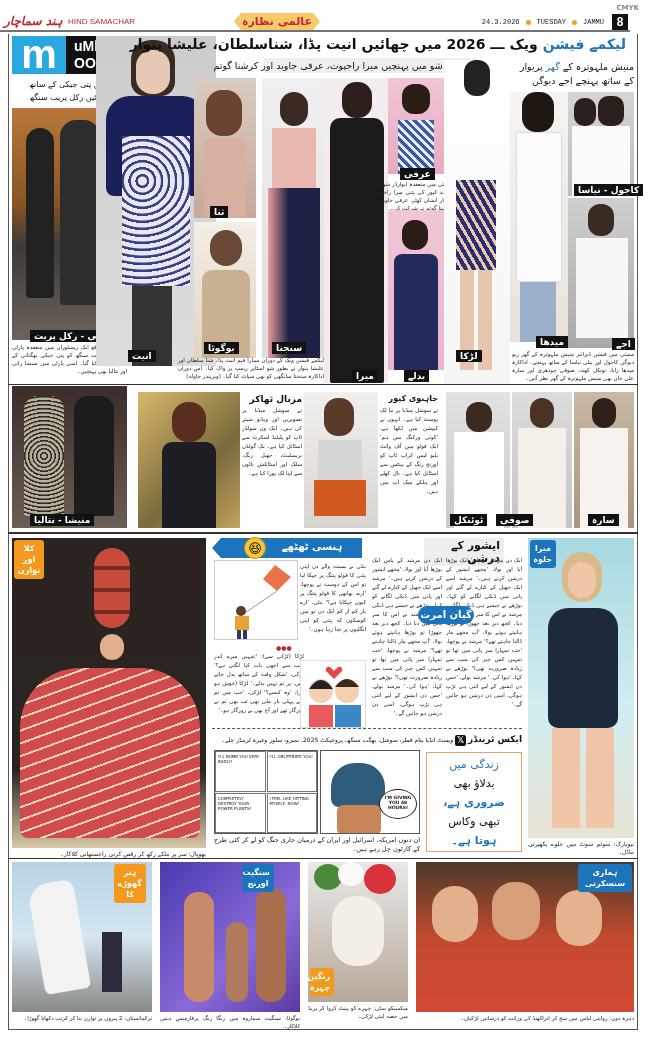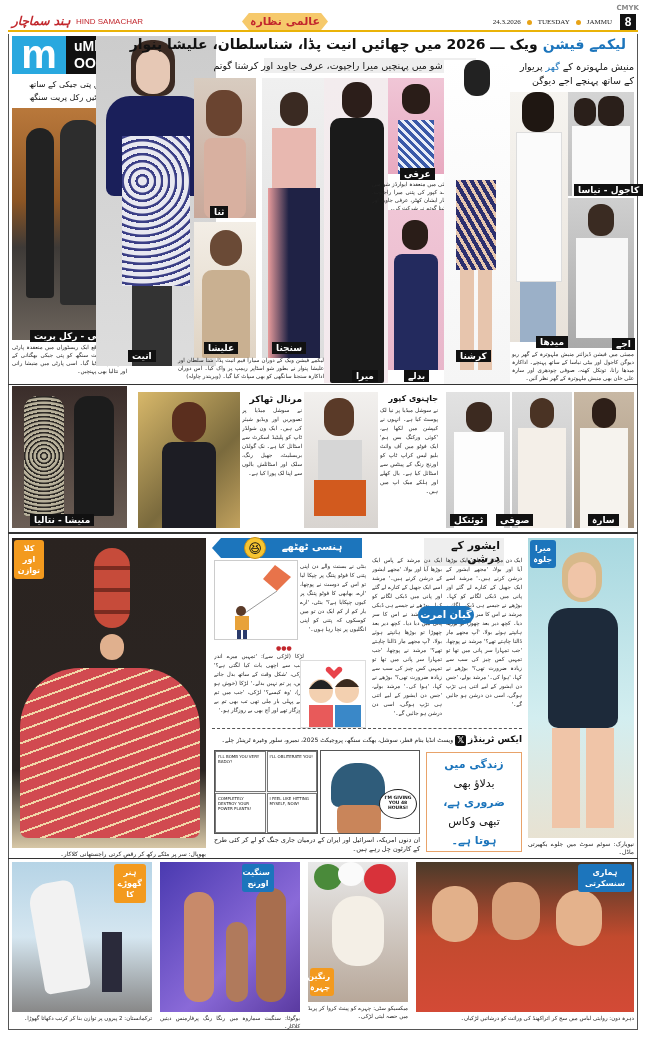--- a/index.html
+++ b/index.html
@@ -1,24 +1,24 @@
 <!DOCTYPE html>
 <html><head>
 <meta charset="utf-8">
 <style>
 *{box-sizing:border-box;margin:0;padding:0}
 body{width:649px;height:1043px;background:#fff;font-family:"DejaVu Sans",sans-serif;position:relative;overflow:hidden;color:#111}
 .abs{position:absolute}
 .urdu{direction:rtl;font-family:"DejaVu Sans",sans-serif}
 .cmyk{position:absolute;right:10px;top:4px;font-size:7px;font-weight:bold;color:#888}
-.header{position:absolute;left:8px;top:12px;width:630px;height:20px;border-bottom:2px solid #eab308;}
+.header{position:absolute;left:0;top:12px;width:630px;height:20px;border-bottom:2px solid #737373;}
 .logo-urdu{position:absolute;left:4px;top:2px;font-size:12px;font-weight:bold;color:#c2272d;font-style:italic}
 .logo-en{position:absolute;left:68px;top:5px;font-size:8px;font-weight:normal;color:#c2272d;font-family:"Liberation Sans",sans-serif}
 .section-tag{position:absolute;left:234px;top:1px;width:86px;height:17px;background:#f6c96b;color:#c2272d;font-size:11px;font-weight:bold;text-align:center;line-height:17px;clip-path:polygon(8% 0,92% 0,100% 50%,92% 100%,8% 100%,0 50%)}
-.meta{position:absolute;right:26px;top:6px;font-size:7px;font-family:Liberation Serif, serif;color:#222;display:flex;gap:6px;align-items:center}
+.meta{position:absolute;right:26px;top:6px;font-size:7px;font-family:Liberation Mono, monospace;color:#222;display:flex;gap:6px;align-items:center}
 .dot{width:5px;height:5px;border-radius:50%;background:#e8a317;display:inline-block}
 .pageno{position:absolute;right:2px;top:2px;width:16px;height:16px;background:#111;color:#fff;font-size:12px;font-weight:bold;text-align:center;line-height:16px;font-family:"Liberation Sans",sans-serif}
 .photo{position:absolute;overflow:hidden}
 .label{position:absolute;background:#111;color:#fff;font-size:9px;font-weight:bold;padding:1px 4px;direction:rtl}
 .cap{position:absolute;font-size:5.5px;line-height:8px;direction:rtl;text-align:justify;color:#222}
 .tag-or{position:absolute;background:#f39a1e;color:#fff;font-size:8px;font-weight:bold;padding:3px 4px;border-radius:3px;line-height:11px;text-align:center;direction:rtl}
 .tag-bl{position:absolute;background:#1c75bc;color:#fff;font-size:8px;font-weight:bold;padding:3px 4px;border-radius:3px;line-height:11px;text-align:center;direction:rtl}
 .hl1{position:absolute;font-size:14px;font-weight:bold;direction:rtl;white-space:nowrap}
 .hl2{position:absolute;font-size:10.5px;direction:rtl;white-space:nowrap;background:#eee;padding:2px 4px}
 .col-text{position:absolute;font-size:5.5px;line-height:9px;direction:rtl;text-align:justify;color:#222;overflow:hidden}
@@ -79,21 +79,21 @@
 
 <div class="photo" style="left:194px;top:78px;width:62px;height:140px;background:linear-gradient(180deg,#d8ccc0,#c8a89a)">
   <div class="abs" style="left:12px;top:12px;width:36px;height:46px;background:#6a4430;border-radius:16px"></div>
   <div class="abs" style="left:10px;top:60px;width:42px;height:80px;background:#d8b0a0;border-radius:8px"></div>
 </div>
 <div class="label" style="left:210px;top:206px">ثنا</div>
 <div class="photo" style="left:194px;top:222px;width:62px;height:136px;background:linear-gradient(180deg,#f3eee6,#e0d4c4)">
   <div class="abs" style="left:16px;top:8px;width:32px;height:36px;background:#6a4a36;border-radius:16px"></div>
   <div class="abs" style="left:8px;top:48px;width:48px;height:88px;background:#c9b091;border-radius:10px 10px 2px 2px"></div>
 </div>
-<div class="label" style="left:204px;top:342px">علیشا</div>
+<div class="label" style="left:204px;top:342px">بوگوٹا</div>
 
 <div class="hl1 urdu" style="left:176px;top:36px;width:450px;">
   <span style="color:#1c75bc">لیکمے فیشن</span>
   <span>ویک ـــ 2026 میں چھائیں انیت پڈا، شناسلطان، علیشا پنوار</span>
 </div>
 <div class="hl2 urdu" style="left:264px;top:58px;width:212px;text-align:right;font-size:9.5px">ایوارڈز شو میں پہنچیں میرا راجپوت، عرفی جاوید اور کرشنا گوتم</div>
 
 <div class="photo" style="left:262px;top:78px;width:62px;height:280px;background:linear-gradient(180deg,#f0f0f0,#ddd)">
   <div class="abs" style="left:18px;top:14px;width:28px;height:34px;background:#3a2a22;border-radius:14px"></div>
   <div class="abs" style="left:10px;top:50px;width:44px;height:60px;background:#e8b8b0"></div>
@@ -118,21 +118,21 @@
   <div class="abs" style="left:6px;top:44px;width:44px;height:116px;background:#232a5e;border-radius:8px 8px 0 0"></div>
 </div>
 <div class="label" style="left:404px;top:370px">بدلے</div>
 
 <div class="photo" style="left:444px;top:60px;width:66px;height:325px;background:linear-gradient(180deg,#fff,#f5f5f5)">
   <div class="abs" style="left:20px;top:0;width:26px;height:36px;background:#222;border-radius:12px"></div>
   <div class="abs" style="left:12px;top:120px;width:40px;height:90px;background:repeating-linear-gradient(60deg,#2c2f6e 0 4px,#e8c8b0 4px 7px)"></div>
   <div class="abs" style="left:16px;top:210px;width:14px;height:100px;background:#e7c5ad"></div>
   <div class="abs" style="left:34px;top:210px;width:14px;height:100px;background:#e7c5ad"></div>
 </div>
-<div class="label" style="left:456px;top:350px">کرشنا</div>
+<div class="label" style="left:456px;top:350px">لڑکا</div>
 
 <div class="abs urdu" style="left:500px;top:60px;width:134px;font-size:9.5px;line-height:14px;text-align:right">
   <div><span>منیش ملہوترہ کے</span> <span style="color:#1c75bc">گھر</span> <span>پریوار</span></div>
   <div>کے ساتھ پہنچے اجے دیوگن</div>
 </div>
 
 <div class="photo" style="left:510px;top:92px;width:58px;height:250px;background:linear-gradient(180deg,#f6f4f0,#e8e2da)">
   <div class="abs" style="left:12px;top:0;width:32px;height:40px;background:#1f1712;border-radius:14px"></div>
   <div class="abs" style="left:6px;top:40px;width:46px;height:150px;background:#fbfbfb;border:1px solid #ddd"></div>
   <div class="abs" style="left:10px;top:190px;width:36px;height:60px;background:#9bb0c8"></div>
@@ -260,21 +260,21 @@
   <div style="font-size:4px;padding:2px;background:#fff;border:1px solid #777">I FEEL LIKE HITTING MYSELF, NOW!</div>
 </div>
 <div class="photo" style="left:320px;top:750px;width:100px;height:84px;background:#fff;border:1px solid #555">
   <div class="abs" style="left:10px;top:12px;width:54px;height:44px;background:#2f5c7a;border-radius:24px 24px 8px 8px"></div>
   <div class="abs" style="left:16px;top:54px;width:44px;height:30px;background:#c9855a;border-radius:6px"></div>
   <div class="abs" style="left:58px;top:38px;width:38px;height:30px;background:#fff;border:1px solid #222;border-radius:50%;font-size:4.5px;font-weight:bold;text-align:center;padding-top:5px;line-height:5px">I'M GIVING YOU 48 HOURS!</div>
 </div>
 <div class="cap" style="left:214px;top:836px;width:206px;font-size:6.5px;line-height:9px">ان دنوں امریکہ، اسرائیل اور ایران کے درمیان جاری جنگ کو لے کر کئی طرح کے کارٹون چل رہے ہیں۔</div>
 
 <div class="abs urdu" style="left:426px;top:752px;width:96px;height:100px;border:1px solid #e8a36a;background:#fff;text-align:center;font-size:11px;line-height:19px;padding-top:2px">
-  <div style="color:#1c75bc;font-weight:bold">زندگی میں</div>
+  <div style="color:#1c75bc;font-weight:normal">زندگی میں</div>
   <div>بدلاؤ بھی</div>
   <div style="color:#1c75bc;font-weight:bold">ضروری ہے،</div>
   <div>تبھی وکاس</div>
   <div style="color:#1c75bc;font-weight:bold">ہوتا ہے۔</div>
 </div>
 
 <div class="rule" style="left:8px;top:858px;width:630px;height:1px"></div>
 
 <div class="photo" style="left:12px;top:862px;width:140px;height:150px;background:linear-gradient(180deg,#b6d4e6 0%,#d5e6f0 50%,#888 100%)">
   <div class="abs" style="left:24px;top:20px;width:46px;height:110px;background:#f2f2f2;border-radius:20px 10px 6px 6px;transform:rotate(-10deg)"></div>

